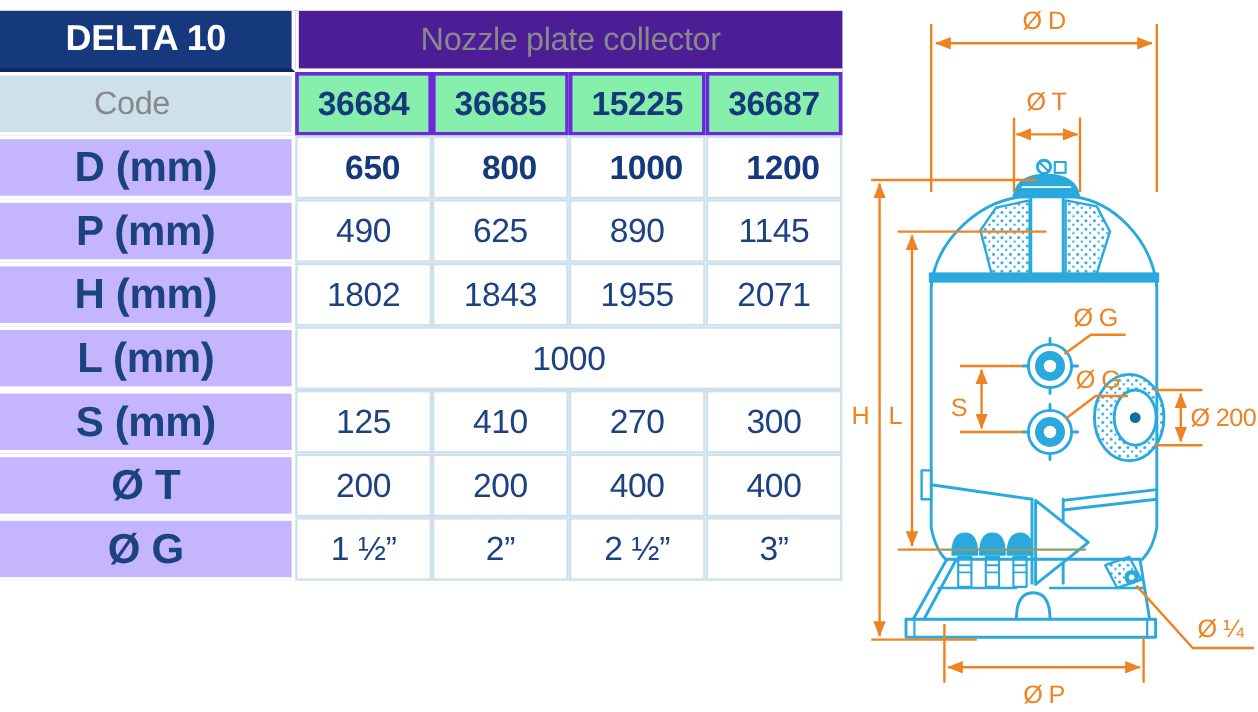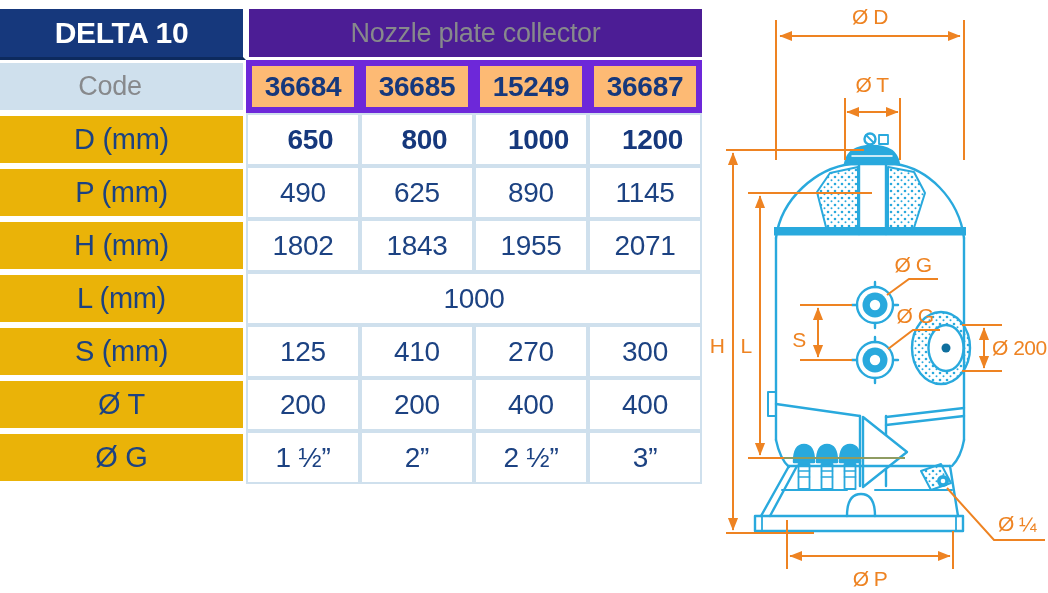--- a/index.html
+++ b/index.html
@@ -11,25 +11,25 @@
              table-layout:fixed;}
   table.spec td{box-sizing:border-box;vertical-align:middle;text-align:center;overflow:hidden;
                 letter-spacing:-0.3px;}
   tr.hdr{height:51px;padding-left:20px;}
   tr.row{height:53px;}
 
   td.brand{background:#16387c;color:#ffffff;font-size:30px;font-weight:bold;
            border:3px solid #ffffff;border-left:0;border-top:0;border-bottom-color:#0d2a5e;}
   td.product{background:#4c1d95;color:#87898c;font-size:27px;
              border:3px solid #ffffff;border-top:0;border-right:0;}
-  td.lbl{background:#eab308;color:#1c4282;font-size:29px;border:3px solid #ffffff;border-left:0;}
+  td.lbl{background:#c4b5fd;color:#1c4282;font-size:35px;border:3px solid #ffffff;border-left:0;font-weight:bold;}
   td.codelbl{background:#cfe0ed;color:#87898c;font-size:27px;text-align:right;padding-right:24px;
              border:3px solid #ffffff;border-left:0;margin-top:17px;}
-  td.codeval{background:#fdba74;color:#16387c;font-size:28px;font-weight:bold;
-             border:6px solid #6d28d9;}
+  td.codeval{background:#86efac;color:#16387c;font-size:28px;font-weight:bold;
+             border:3px solid #6d28d9;}
   td.val{background:#ffffff;color:#1c4282;font-size:28px;border:2px solid #cfe0ed;}
   td.val.strong{font-weight:bold;color:#16387c;padding-left:16px;}
 
   
   #diagram{position:absolute;left:700px;top:0;}
   .dim{marker-start:url(#ah);marker-end:url(#ah);}
   text.odim{font-family:"Liberation Sans",sans-serif;font-size:21px;fill:#ee8322;letter-spacing:-0.5px;}
 </style>
 </head>
 <body>
@@ -46,21 +46,21 @@
       </colgroup>
     <tbody>
         <tr class="hdr">
       <td class="brand">DELTA 10</td>
       <td class="product" colspan="4">Nozzle plate collector</td>
     </tr>
     <tr class="row">
       <td class="codelbl">Code</td>
       <td class="codeval">36684</td>
       <td class="codeval">36685</td>
-      <td class="codeval">15249</td>
+      <td class="codeval">15225</td>
       <td class="codeval">36687</td>
     </tr>
     <tr class="row">
       <td class="lbl">D (mm)</td>
       <td class="val strong">650</td>
       <td class="val strong">800</td>
       <td class="val strong">1000</td>
       <td class="val strong">1200</td>
     </tr>
     <tr class="row">

